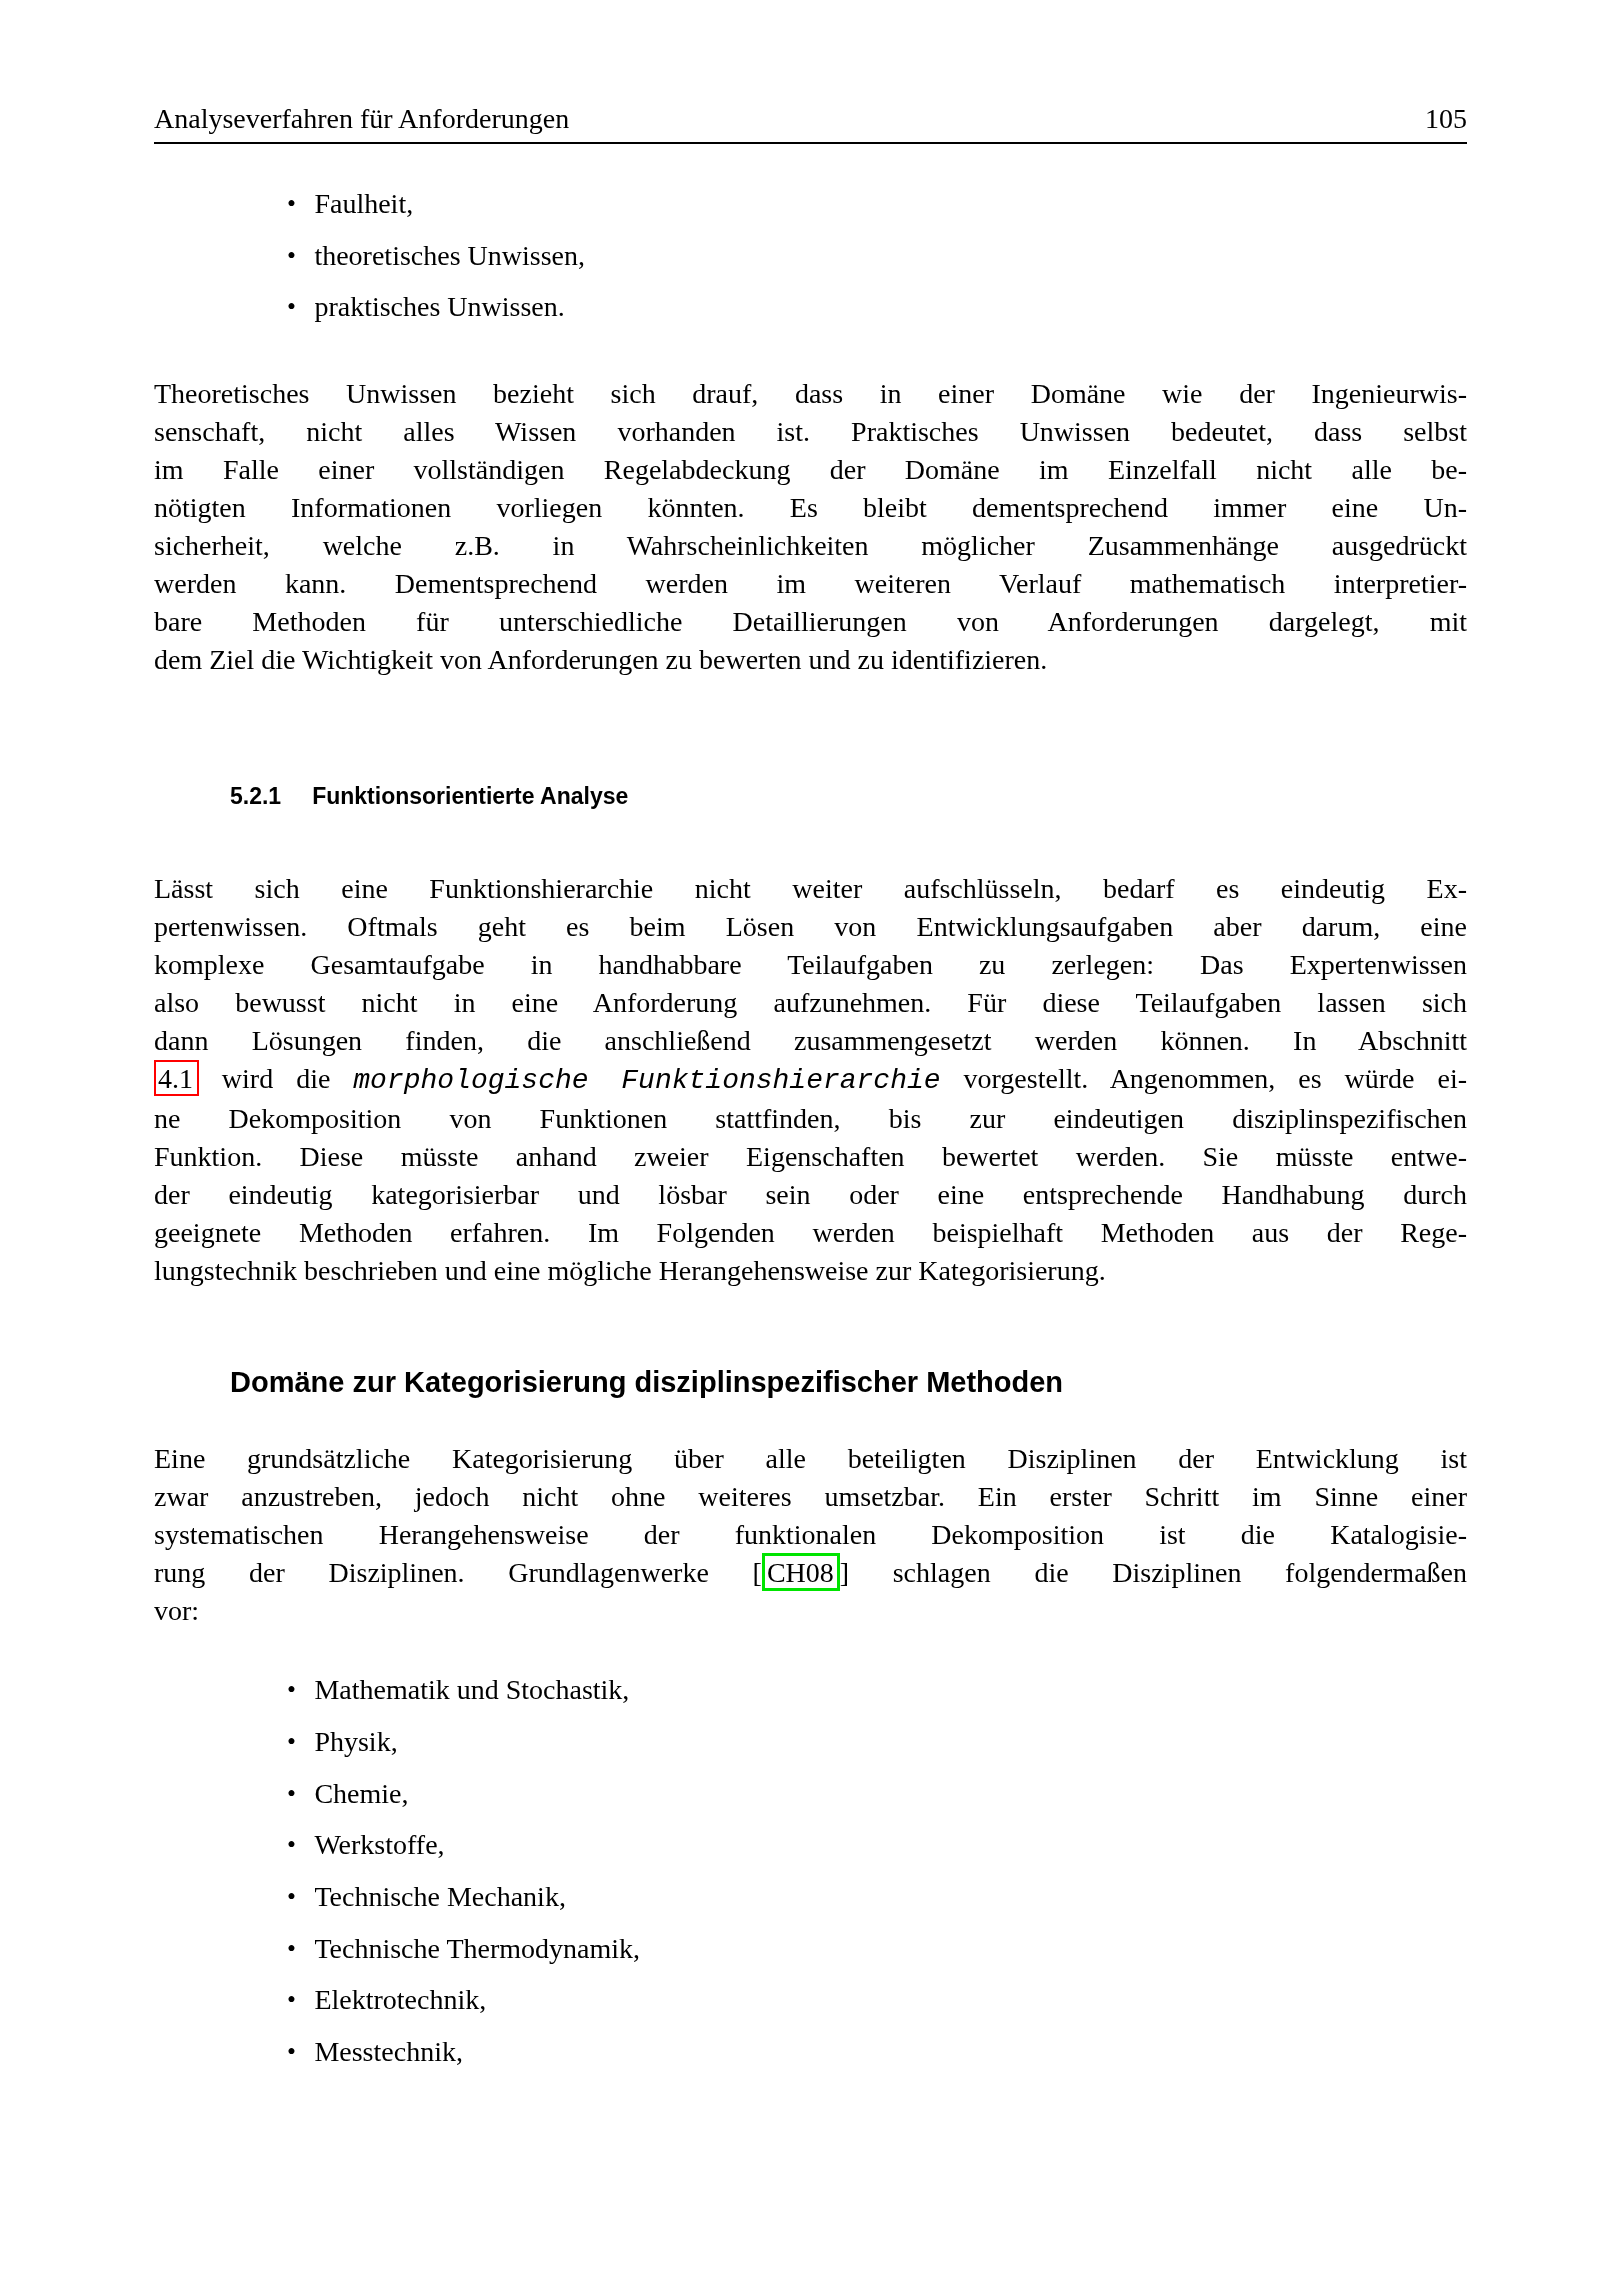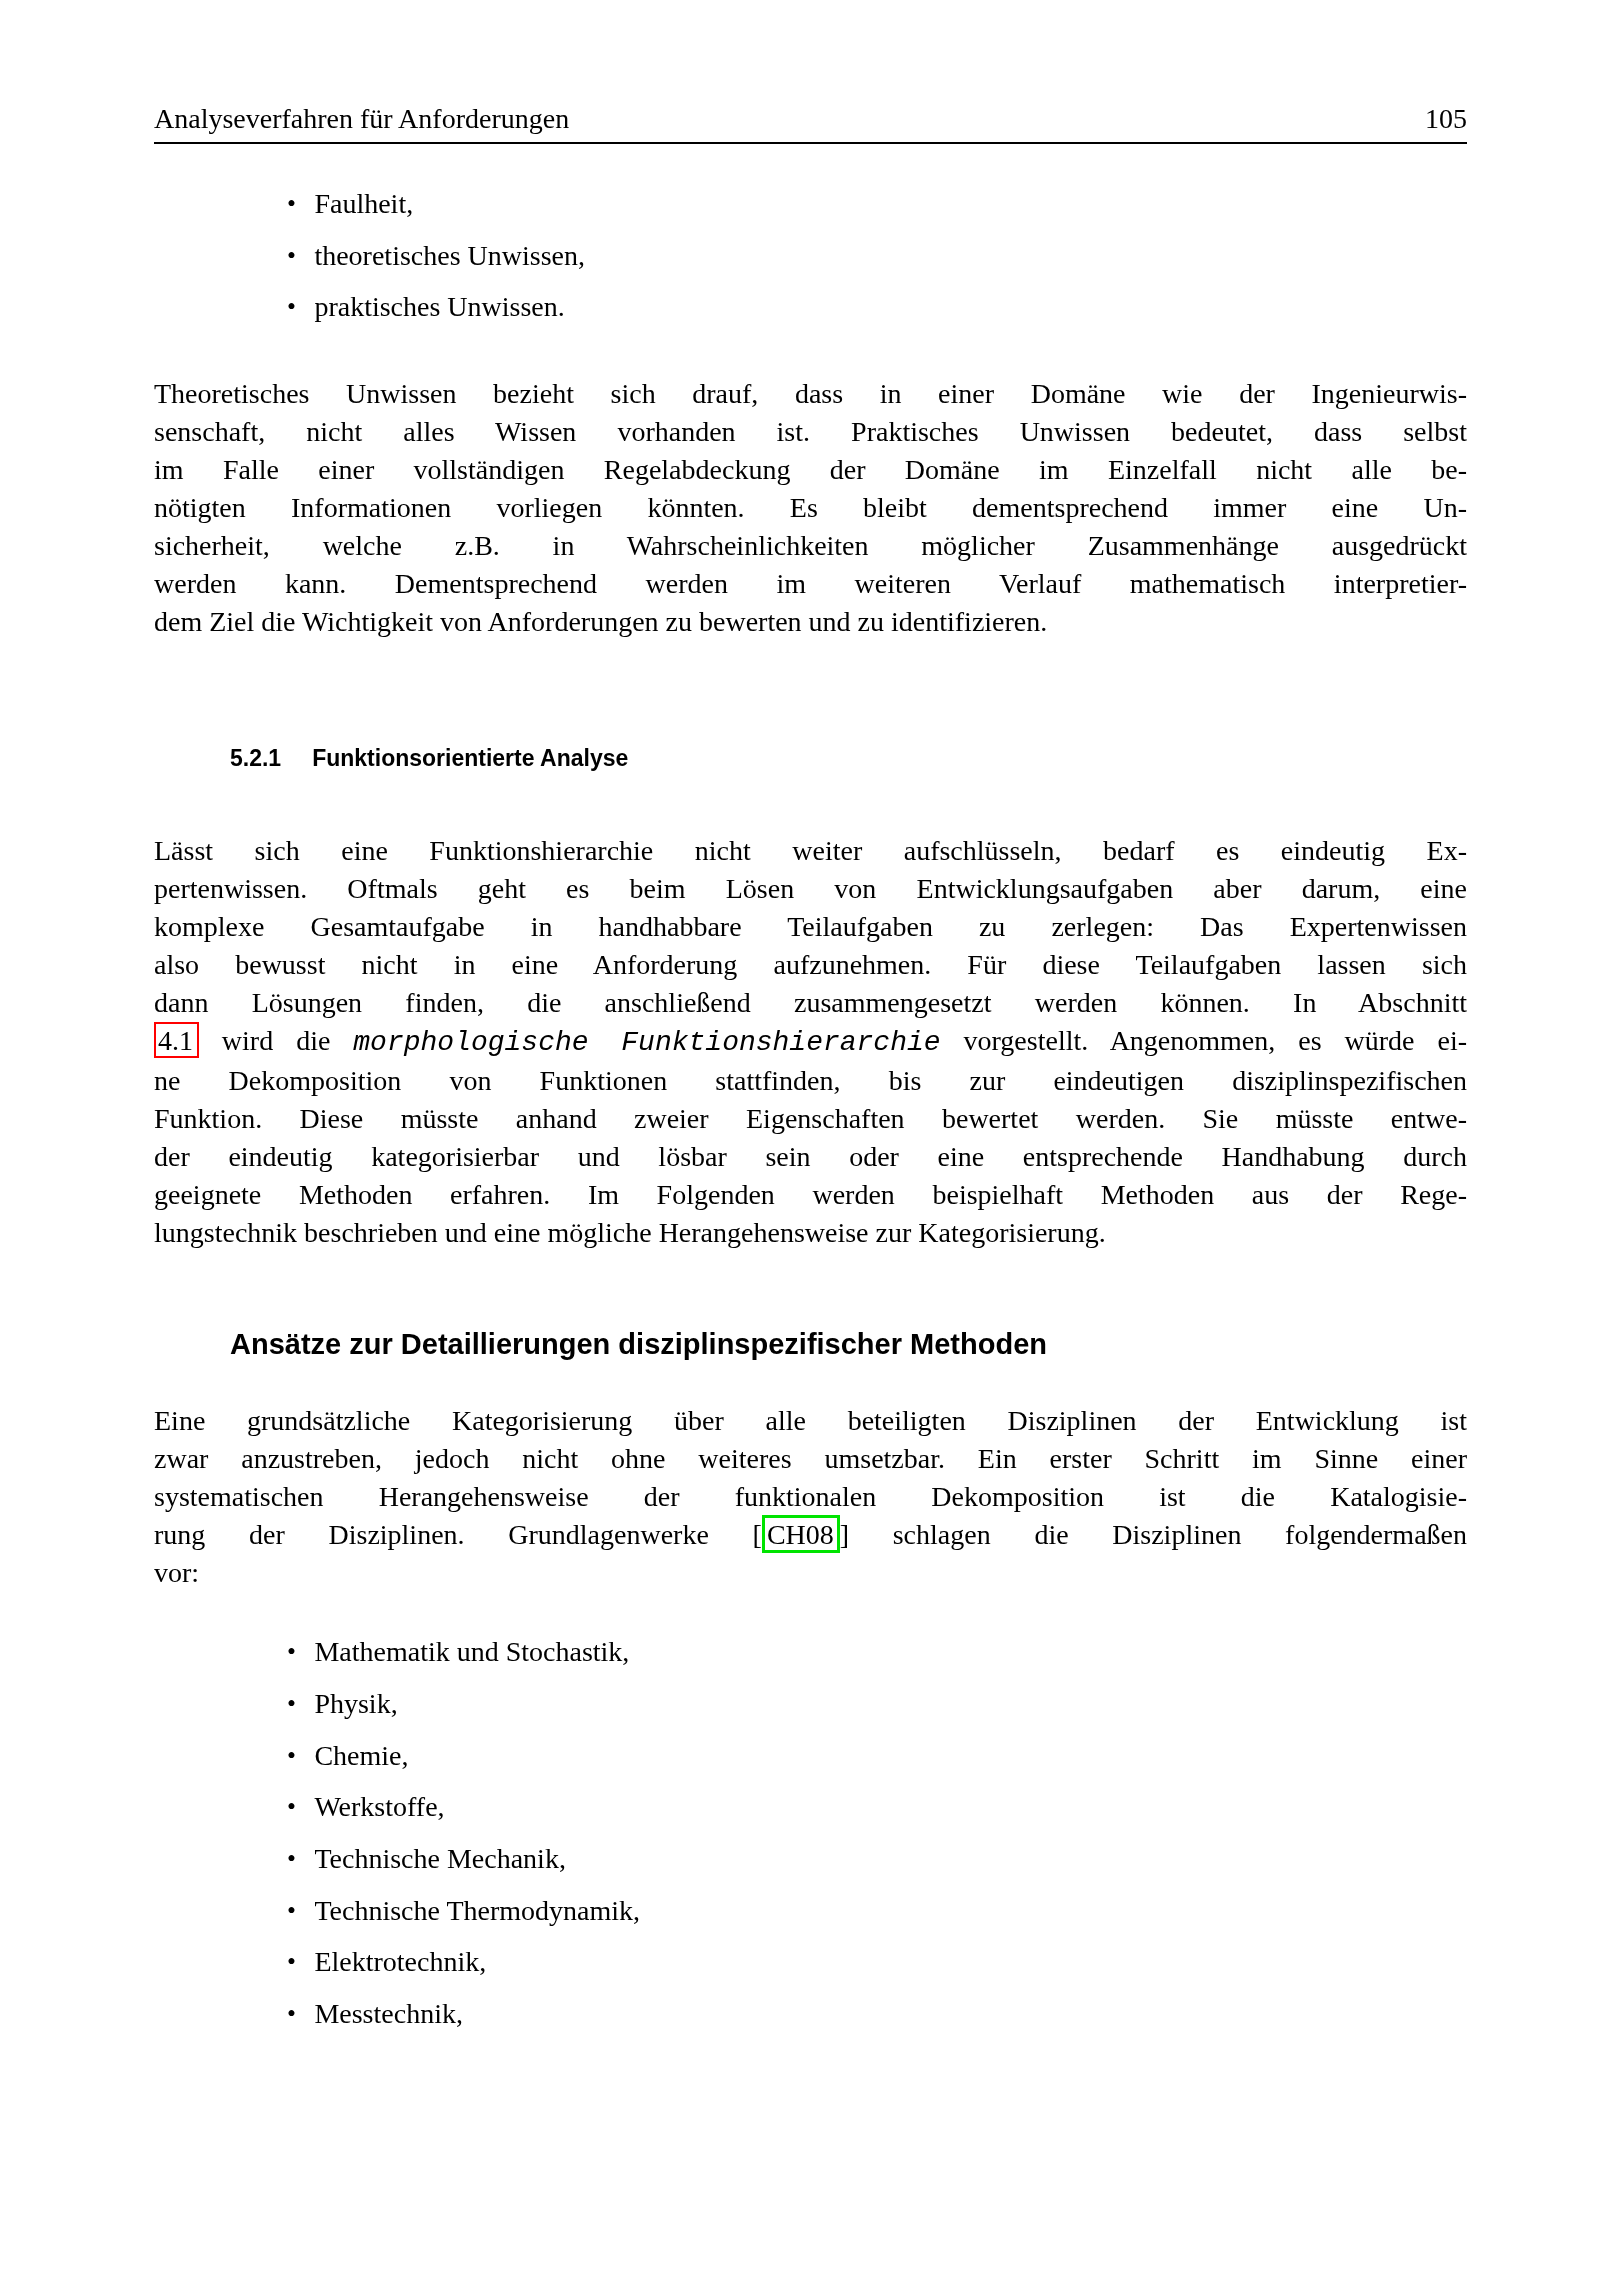--- a/index.html
+++ b/index.html
@@ -102,37 +102,38 @@
           <span class="item-text">praktisches Unwissen.</span>
         </div>
       </div>
       <div class="paragraph">
         <div class="line"><span>Theoretisches Unwissen bezieht sich drauf, dass in einer Domäne wie der Ingenieurwis-</span></div>
         <div class="line"><span>senschaft, nicht alles Wissen vorhanden ist. Praktisches Unwissen bedeutet, dass selbst</span></div>
         <div class="line"><span>im Falle einer vollständigen Regelabdeckung der Domäne im Einzelfall nicht alle be-</span></div>
         <div class="line"><span>nötigten Informationen vorliegen könnten. Es bleibt dementsprechend immer eine Un-</span></div>
         <div class="line"><span>sicherheit, welche z.B. in Wahrscheinlichkeiten möglicher Zusammenhänge ausgedrückt</span></div>
         <div class="line"><span>werden kann. Dementsprechend werden im weiteren Verlauf mathematisch interpretier-</span></div>
+        <div class="line"><span>bare Methoden für unterschiedliche Detaillierungen von Anforderungen dargelegt, mit</span></div>
         <div class="line last"><span>dem Ziel die Wichtigkeit von Anforderungen zu bewerten und zu identifizieren.</span></div>
       </div>
       <div class="section-heading"><span class="heading-number">5.2.1</span><span class="heading-title">Funktionsorientierte Analyse</span></div>
       <div class="paragraph">
         <div class="line"><span>Lässt sich eine Funktionshierarchie nicht weiter aufschlüsseln, bedarf es eindeutig Ex-</span></div>
         <div class="line"><span>pertenwissen. Oftmals geht es beim Lösen von Entwicklungsaufgaben aber darum, eine</span></div>
         <div class="line"><span>komplexe Gesamtaufgabe in handhabbare Teilaufgaben zu zerlegen: Das Expertenwissen</span></div>
         <div class="line"><span>also bewusst nicht in eine Anforderung aufzunehmen. Für diese Teilaufgaben lassen sich</span></div>
         <div class="line"><span>dann Lösungen finden, die anschließend zusammengesetzt werden können. In Abschnitt</span></div>
         <div class="line"><span class="ref-red">4.1</span><span> wird die </span><span class="italic">morphologische Funktionshierarchie</span><span> vorgestellt. Angenommen, es würde ei-</span></div>
         <div class="line"><span>ne Dekomposition von Funktionen stattfinden, bis zur eindeutigen disziplinspezifischen</span></div>
         <div class="line"><span>Funktion. Diese müsste anhand zweier Eigenschaften bewertet werden. Sie müsste entwe-</span></div>
         <div class="line"><span>der eindeutig kategorisierbar und lösbar sein oder eine entsprechende Handhabung durch</span></div>
         <div class="line"><span>geeignete Methoden erfahren. Im Folgenden werden beispielhaft Methoden aus der Rege-</span></div>
         <div class="line last"><span>lungstechnik beschrieben und eine mögliche Herangehensweise zur Kategorisierung.</span></div>
       </div>
-      <div class="subsection-heading">Ansätze zur Detaillierungen disziplinspezifischer Methoden</div>
+      <div class="subsection-heading">Domäne zur Kategorisierung disziplinspezifischer Methoden</div>
       <div class="paragraph">
         <div class="line"><span>Eine grundsätzliche Kategorisierung über alle beteiligten Disziplinen der Entwicklung ist</span></div>
         <div class="line"><span>zwar anzustreben, jedoch nicht ohne weiteres umsetzbar. Ein erster Schritt im Sinne einer</span></div>
         <div class="line"><span>systematischen Herangehensweise der funktionalen Dekomposition ist die Katalogisie-</span></div>
         <div class="line"><span>rung der Disziplinen. Grundlagenwerke [</span><span class="cite-green">CH08</span><span>] schlagen die Disziplinen folgendermaßen</span></div>
         <div class="line last"><span>vor:</span></div>
       </div>
       <div class="bullet-list">
         <div class="list-item">
           <span class="bullet">•</span>

